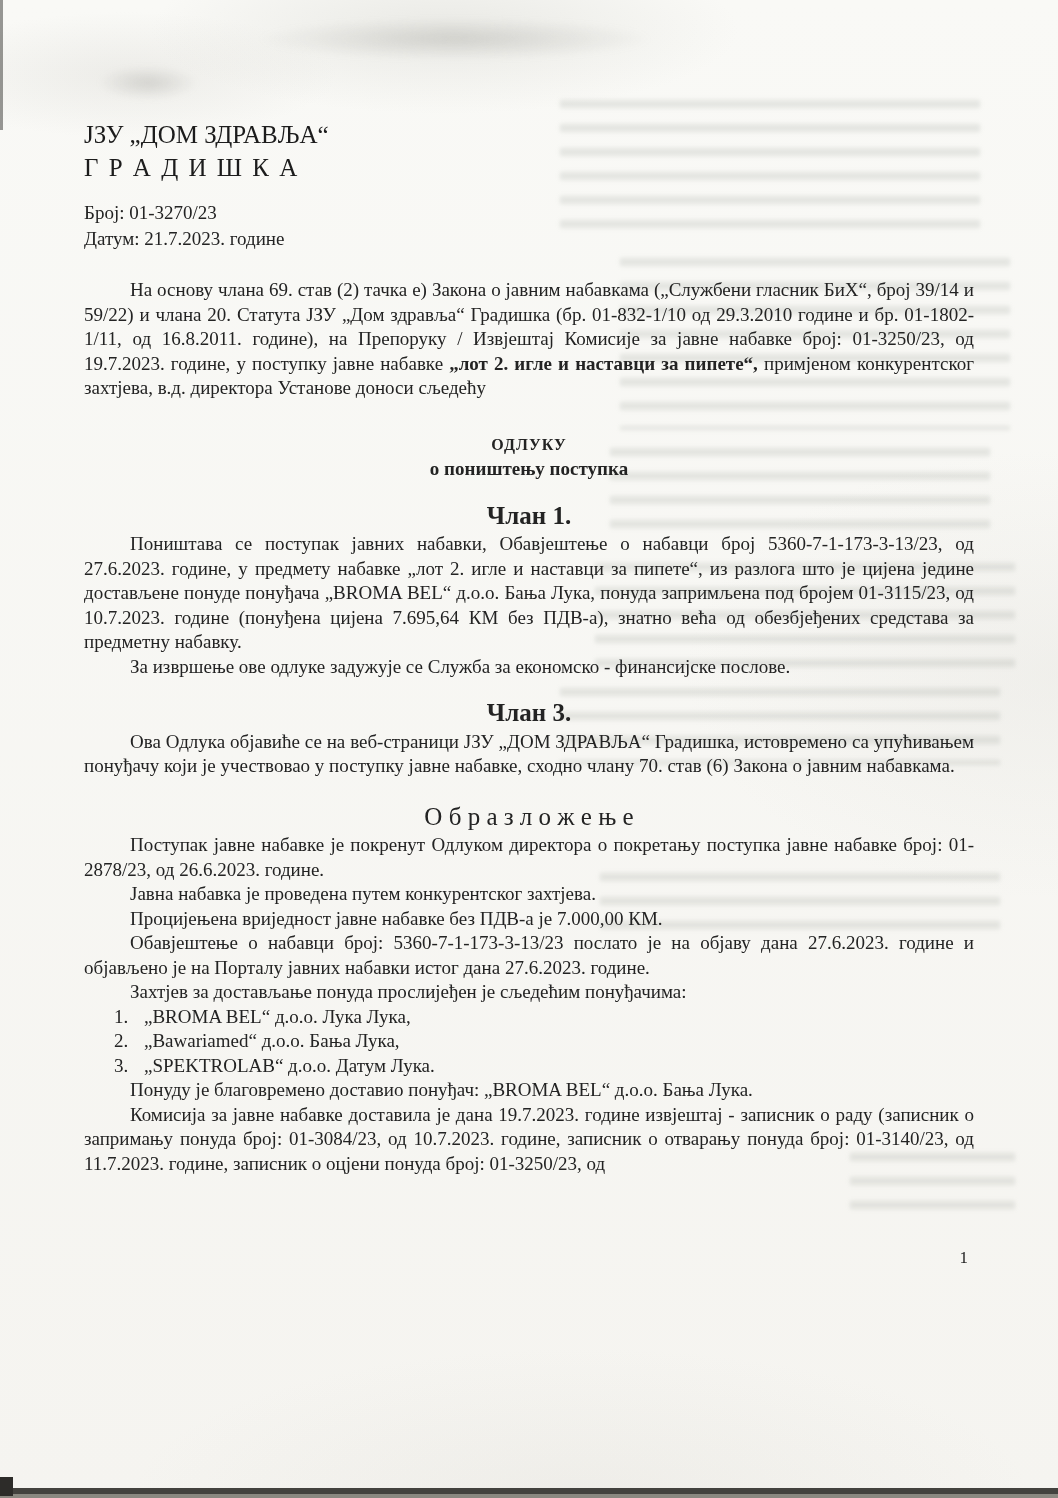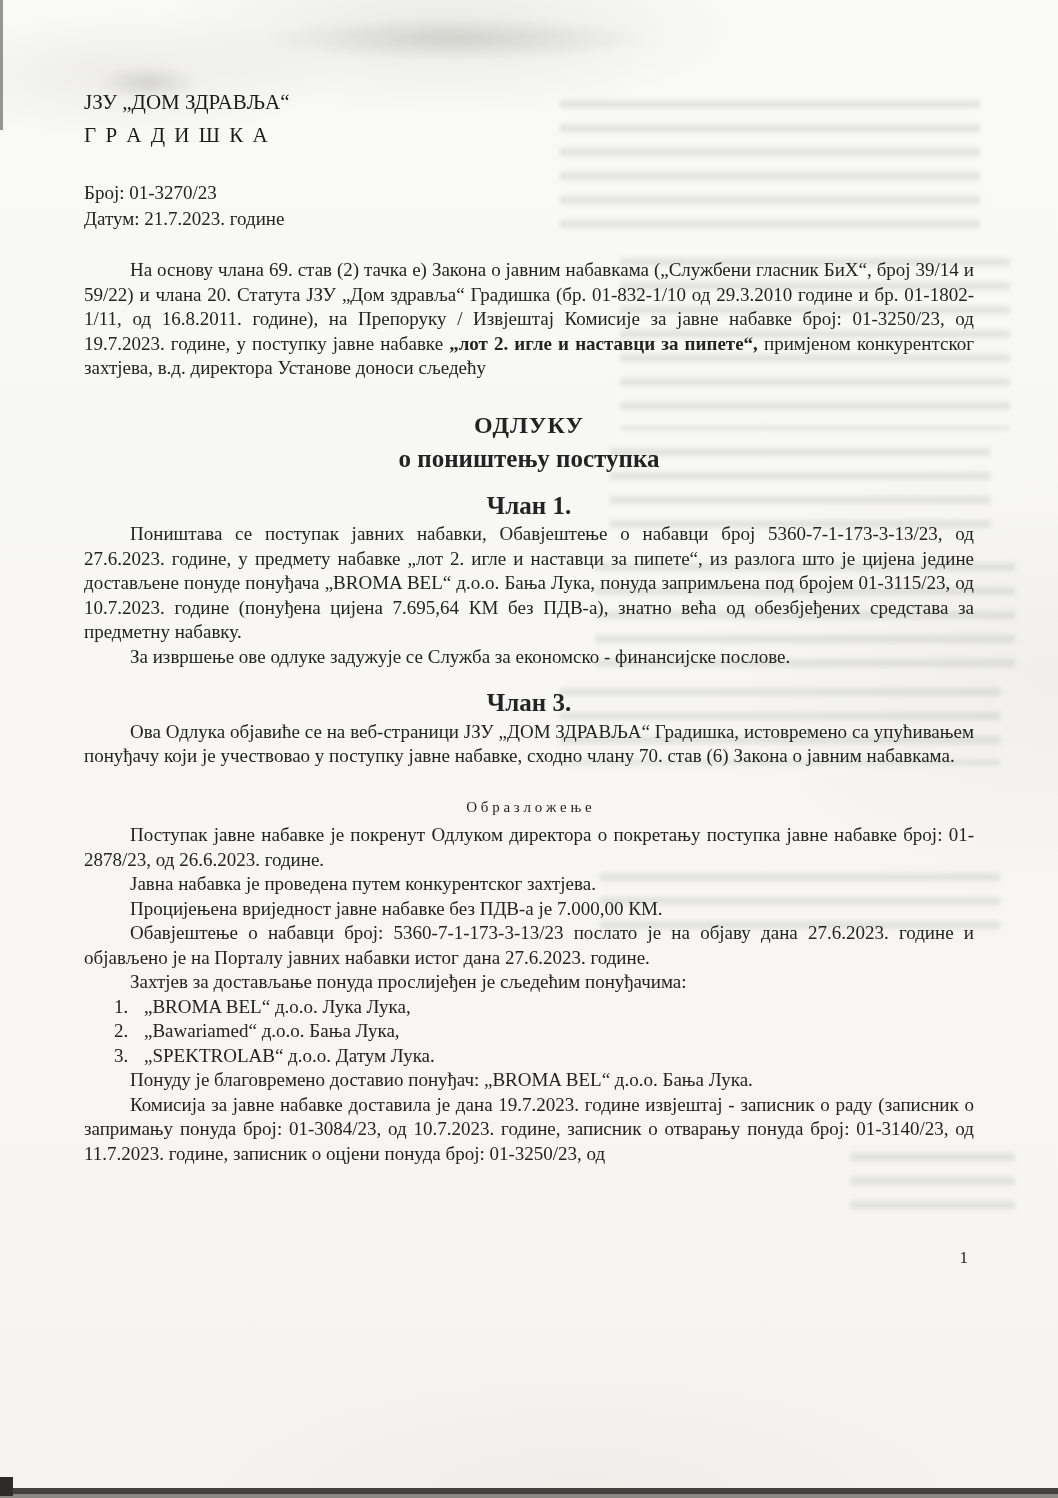--- a/index.html
+++ b/index.html
@@ -17,43 +17,43 @@
       radial-gradient(ellipse 600px 200px at 55% 100%, rgba(215,213,206,0.22), transparent 75%),
       linear-gradient(#f9f9f6, #f5f4f0);
   }
   .content{
     position:relative;
     z-index:2;
     padding:0 84px;
     font-size:19px;
     line-height:24.5px;
   }
-  .org{margin-top:86px;font-size:21px;line-height:33px;color:#1c1c1c;}
+  .org{margin-top:118px;font-size:25px;line-height:33px;color:#1c1c1c;}
   .org-l2{letter-spacing:2px;}
-  .doc-meta{margin-top:28px;line-height:26px;}
+  .doc-meta{margin-top:16px;line-height:26px;}
   .para{
     text-align:justify;
     text-indent:46px;
     margin:0;
   }
   .preamble{margin-top:26px;}
   .bold-inline{font-weight:bold;}
   .center-b{
     text-align:center;
     font-weight:bold;
     margin:0;
   }
-  .decision-title{margin-top:32px;font-size:24px;letter-spacing:1px;}
-  .decision-subtitle{margin-top:10px;font-size:25px;}
+  .decision-title{margin-top:32px;font-size:16px;letter-spacing:1px;}
+  .decision-subtitle{margin-top:0;font-size:19px;}
   .article-heading{margin-top:22px;margin-bottom:4px;font-size:25px;}
   .rationale-heading{
     text-align:center;
     margin-top:26px;
     margin-bottom:4px;
-    font-size:15px;
+    font-size:25px;
     font-weight:normal;
   }
   .bidder-list{margin:0;}
   .bidder-row{display:flex;margin-left:30px;}
   .bidder-num{width:30px;flex:0 0 30px;}
   .page-number{
     position:absolute;
     top:1248px;right:90px;
     font-size:17px;
     z-index:2;

